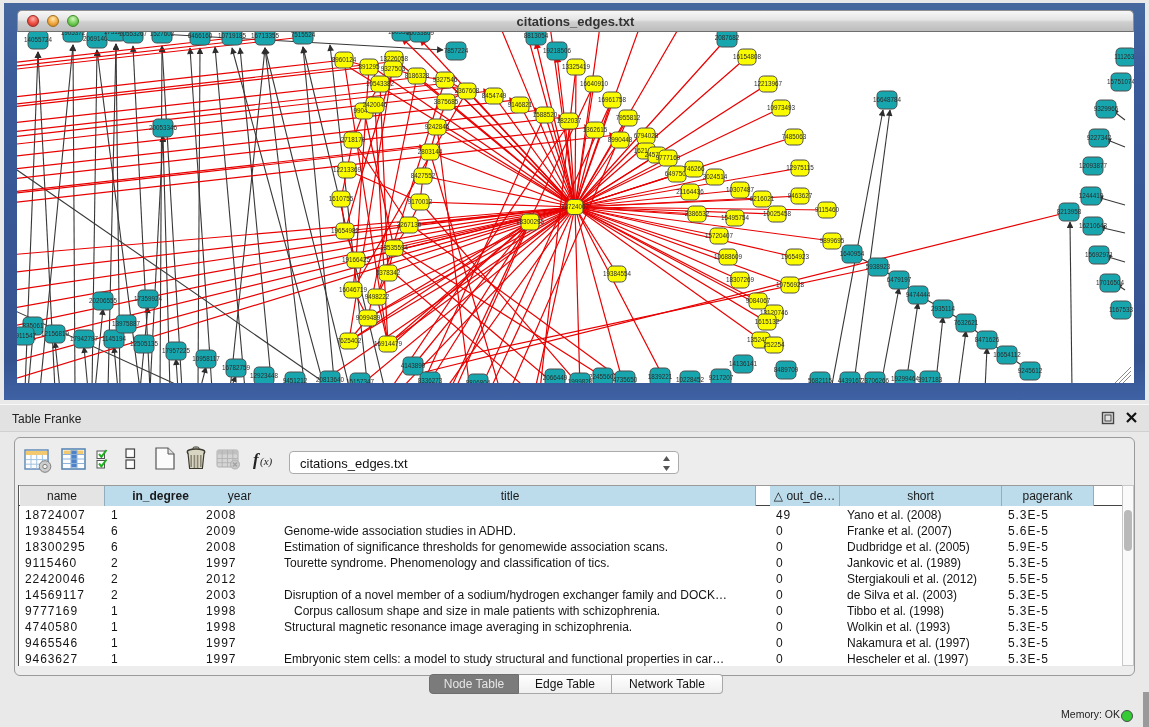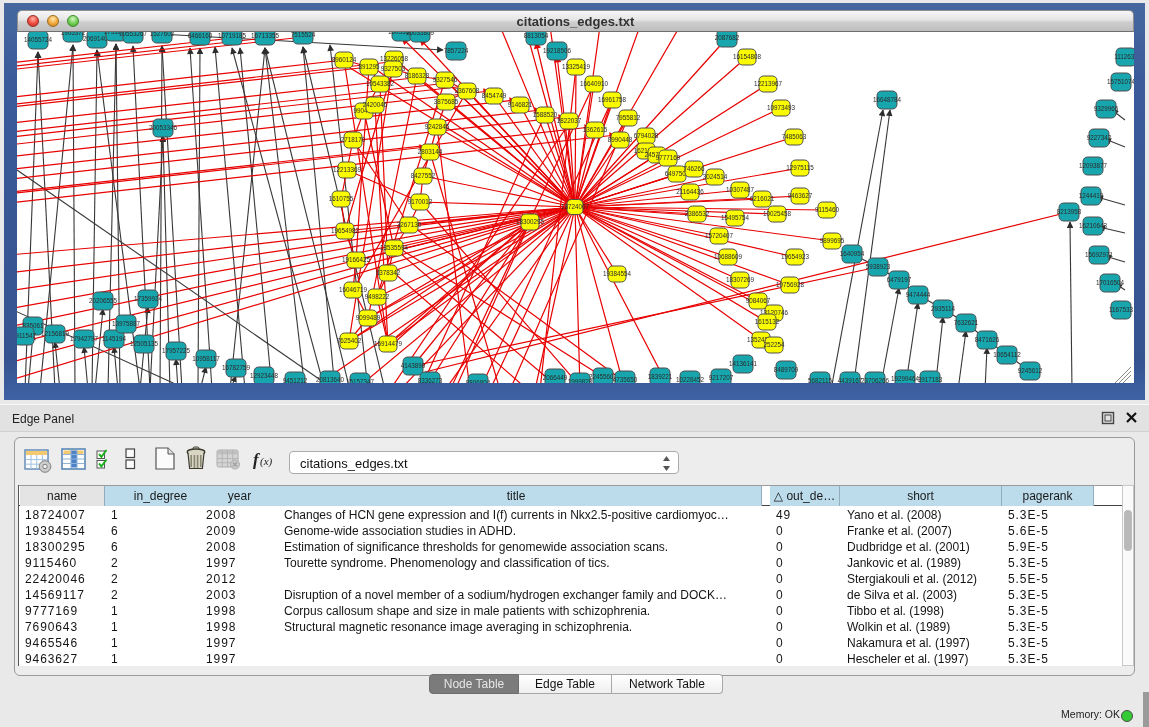--- a/index.html
+++ b/index.html
@@ -882,21 +882,21 @@
         <g stroke="#8a8a8a" stroke-width="1">
           <line x1="1098" y1="351" x2="1114" y2="335"></line>
           <line x1="1102" y1="351" x2="1114" y2="339"></line>
           <line x1="1106" y1="351" x2="1114" y2="343"></line>
         </g>
       </svg>
     </div>
 </div>
 
 <div id="tp-head" class="abs">
-  <div class="t">Edge Panel</div>
+  <div class="t">Table Franke</div>
   <svg class="abs" style="left:1101px;top:6px" width="14" height="14" viewBox="0 0 14 14">
     <rect x="1.5" y="1.5" width="11" height="11" fill="none" stroke="#444" stroke-width="1.4"></rect>
     <rect x="4" y="4" width="6" height="6" fill="none" stroke="#444" stroke-width="1"></rect>
   </svg>
   <svg class="abs" style="left:1124px;top:5px" width="15" height="15" viewBox="0 0 15 15">
     <path d="M3 3L12 12M12 3L3 12" stroke="#111" stroke-width="2.2"></path>
   </svg>
 </div>
 
 <div id="tp-panel" class="abs">
@@ -959,53 +959,52 @@
   <div id="combo">
       <span class="ct">citations_edges.txt</span>
       <svg class="abs" style="right:7px;top:4px" width="9" height="15" viewBox="0 0 9 15">
         <path d="M4.5 0L8 5H1z" fill="#555"></path>
         <path d="M4.5 15L8 10H1z" fill="#555"></path>
       </svg>
     </div>
   <div id="tbl">
     <div class="hrow">
         <div class="hc" style="left:1px;width:85px;background:#e4e4e4;">name</div>
-        <div class="hc" style="left:86px;width:112px;">in_degree</div>
+        <div class="hc" style="left:86px;width:112px;font-weight:bold;">in_degree</div>
         <div class="hc" style="left:182px;width:78px;">year</div>
-        <div class="hc" style="left:252px;width:491px;text-align:center;">title</div>
+        <div class="hc" style="left:246px;width:491px;text-align:center;">title</div>
         <div class="hc" style="left:751px;width:70px;">△ out_de…</div>
         <div class="hc" style="left:821px;width:162px;">short</div>
         <div class="hc" style="left:983px;width:92px;">pagerank</div>
       </div>
     <div class="rows">
         <div class="r" style="top:0px">
           <span class="c num" style="left:6px;width:72px">18724007</span>
           <span class="c num" style="left:92px;width:60px">1</span>
           <span class="c num" style="left:187px;width:60px">2008</span>
-          <span class="c" style="left:265px;width:488px">Changes of HCN gene expression and I(f) currents in Nkx2.5-positive cardiomyoc…</span>
           <span class="c num" style="left:757px;width:60px">49</span>
           <span class="c" style="left:828px;width:170px">Yano et al. (2008)</span>
           <span class="c num" style="left:989px;width:80px">5.3E-5</span>
         </div>
         <div class="r" style="top:16px">
           <span class="c num" style="left:6px;width:72px">19384554</span>
           <span class="c num" style="left:92px;width:60px">6</span>
           <span class="c num" style="left:187px;width:60px">2009</span>
           <span class="c" style="left:265px;width:488px">Genome-wide association studies in ADHD.</span>
           <span class="c num" style="left:757px;width:60px">0</span>
           <span class="c" style="left:828px;width:170px">Franke et al. (2007)</span>
           <span class="c num" style="left:989px;width:80px">5.6E-5</span>
         </div>
         <div class="r" style="top:32px">
           <span class="c num" style="left:6px;width:72px">18300295</span>
           <span class="c num" style="left:92px;width:60px">6</span>
           <span class="c num" style="left:187px;width:60px">2008</span>
           <span class="c" style="left:265px;width:488px">Estimation of significance thresholds for genomewide association scans.</span>
           <span class="c num" style="left:757px;width:60px">0</span>
-          <span class="c" style="left:828px;width:170px">Dudbridge et al. (2001)</span>
+          <span class="c" style="left:828px;width:170px">Dudbridge et al. (2005)</span>
           <span class="c num" style="left:989px;width:80px">5.9E-5</span>
         </div>
         <div class="r" style="top:48px">
           <span class="c num" style="left:6px;width:72px">9115460</span>
           <span class="c num" style="left:92px;width:60px">2</span>
           <span class="c num" style="left:187px;width:60px">1997</span>
           <span class="c" style="left:265px;width:488px">Tourette syndrome. Phenomenology and classification of tics.</span>
           <span class="c num" style="left:757px;width:60px">0</span>
           <span class="c" style="left:828px;width:170px">Jankovic et al. (1989)</span>
           <span class="c num" style="left:989px;width:80px">5.3E-5</span>
@@ -1024,46 +1023,47 @@
           <span class="c num" style="left:187px;width:60px">2003</span>
           <span class="c" style="left:265px;width:488px">Disruption of a novel member of a sodium/hydrogen exchanger family and DOCK…</span>
           <span class="c num" style="left:757px;width:60px">0</span>
           <span class="c" style="left:828px;width:170px">de Silva et al. (2003)</span>
           <span class="c num" style="left:989px;width:80px">5.3E-5</span>
         </div>
         <div class="r" style="top:96px">
           <span class="c num" style="left:6px;width:72px">9777169</span>
           <span class="c num" style="left:92px;width:60px">1</span>
           <span class="c num" style="left:187px;width:60px">1998</span>
-          <span class="c" style="left:265px;width:488px">Corpus callosum shape and size in male patients with schizophrenia.</span>
+          <span class="c" style="left:275px;width:488px">Corpus callosum shape and size in male patients with schizophrenia.</span>
           <span class="c num" style="left:757px;width:60px">0</span>
           <span class="c" style="left:828px;width:170px">Tibbo et al. (1998)</span>
           <span class="c num" style="left:989px;width:80px">5.3E-5</span>
         </div>
         <div class="r" style="top:112px">
-          <span class="c num" style="left:6px;width:72px">7690643</span>
+          <span class="c num" style="left:6px;width:72px">4740580</span>
           <span class="c num" style="left:92px;width:60px">1</span>
           <span class="c num" style="left:187px;width:60px">1998</span>
           <span class="c" style="left:265px;width:488px">Structural magnetic resonance image averaging in schizophrenia.</span>
           <span class="c num" style="left:757px;width:60px">0</span>
-          <span class="c" style="left:828px;width:170px">Wolkin et al. (1989)</span>
+          <span class="c" style="left:828px;width:170px">Wolkin et al. (1993)</span>
           <span class="c num" style="left:989px;width:80px">5.3E-5</span>
         </div>
         <div class="r" style="top:128px">
           <span class="c num" style="left:6px;width:72px">9465546</span>
           <span class="c num" style="left:92px;width:60px">1</span>
           <span class="c num" style="left:187px;width:60px">1997</span>
           <span class="c num" style="left:757px;width:60px">0</span>
           <span class="c" style="left:828px;width:170px">Nakamura et al. (1997)</span>
           <span class="c num" style="left:989px;width:80px">5.3E-5</span>
         </div>
         <div class="r" style="top:144px">
           <span class="c num" style="left:6px;width:72px">9463627</span>
           <span class="c num" style="left:92px;width:60px">1</span>
           <span class="c num" style="left:187px;width:60px">1997</span>
+          <span class="c" style="left:265px;width:488px">Embryonic stem cells: a model to study structural and functional properties in car…</span>
           <span class="c num" style="left:757px;width:60px">0</span>
           <span class="c" style="left:828px;width:170px">Hescheler et al. (1997)</span>
           <span class="c num" style="left:989px;width:80px">5.3E-5</span>
         </div>
       </div>
   </div>
   <div id="vsb">
       <div class="th"></div>
     </div>
 </div>

